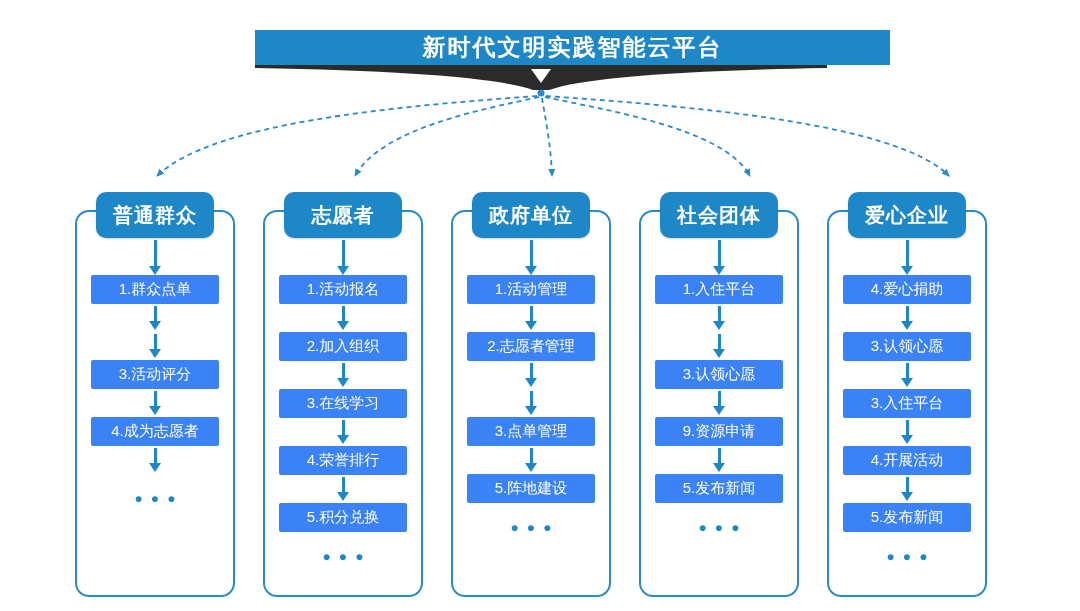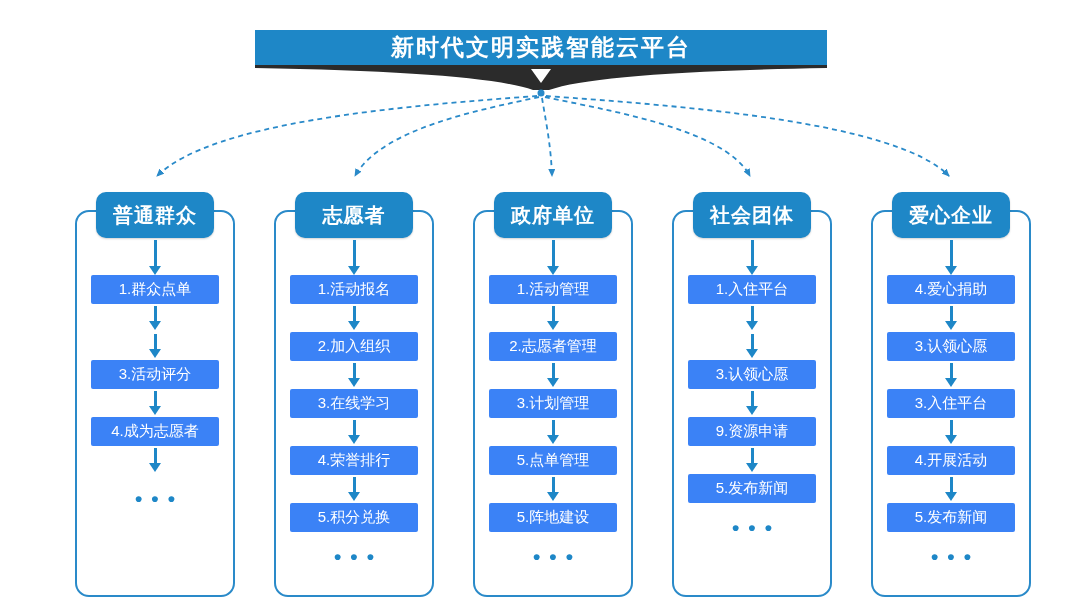--- a/index.html
+++ b/index.html
@@ -3,28 +3,28 @@
 <meta charset="utf-8">
 <style>
   html,body{margin:0;padding:0;}
   body{
     width:1080px;height:611px;position:relative;background:#ffffff;overflow:hidden;
     font-family:"Liberation Sans","DejaVu Sans",sans-serif;
   }
   .stage{position:absolute;inset:0;}
   
   .top-banner{
-    position:absolute;left:255px;top:30px;width:572px;height:35px;
+    position:absolute;left:255px;top:30px;width:635px;height:35px;
     background:#1E87C7;color:#fff;display:flex;align-items:center;justify-content:center;
     font-size:23px;font-weight:bold;letter-spacing:2px;z-index:2;
   }
   
   .connector-svg{position:absolute;left:0;top:0;z-index:1;pointer-events:none;}
   
-  .columns{position:absolute;left:75px;top:192px;width:956px;height:405px;display:flex;gap:39px;z-index:2;}
+  .columns{position:absolute;left:75px;top:192px;width:956px;height:405px;display:flex;gap:28px;z-index:2;}
   .col{position:relative;width:160px;height:405px;}
   .col-outline{
     position:absolute;top:18px;left:0;right:0;bottom:0;
     border:2px solid #2A8AC9;border-radius:14px;background:#fff;box-sizing:border-box;
   }
   .col-content{position:relative;z-index:1;display:flex;flex-direction:column;align-items:center;width:100%;}
   .col-header{
     width:118px;height:46px;background:#1E87C7;border-radius:10px;
     color:#fff;font-weight:bold;font-size:20px;letter-spacing:1px;
     display:flex;align-items:center;justify-content:center;
@@ -114,23 +114,22 @@
 
   <div class="col">
     <div class="col-outline"></div>
     <div class="col-content">
       <div class="col-header">政府单位</div>
       <div class="varrow arrow-long"></div>
     <div class="item">1.活动管理</div>
           <div class="varrow arrow-small"></div>
           <div class="item">2.志愿者管理</div>
           <div class="varrow arrow-small"></div>
-          <div class="item">3.计划管理</div>
           <div class="varrow arrow-small"></div>
-          <div class="item">5.点单管理</div>
+          <div class="item">3.点单管理</div>
           <div class="varrow arrow-small"></div>
           <div class="item">5.阵地建设</div>
           <div class="dots-text">•••</div>
         </div>
   </div>
 
   <div class="col">
     <div class="col-outline"></div>
     <div class="col-content">
       <div class="col-header">社会团体</div>

